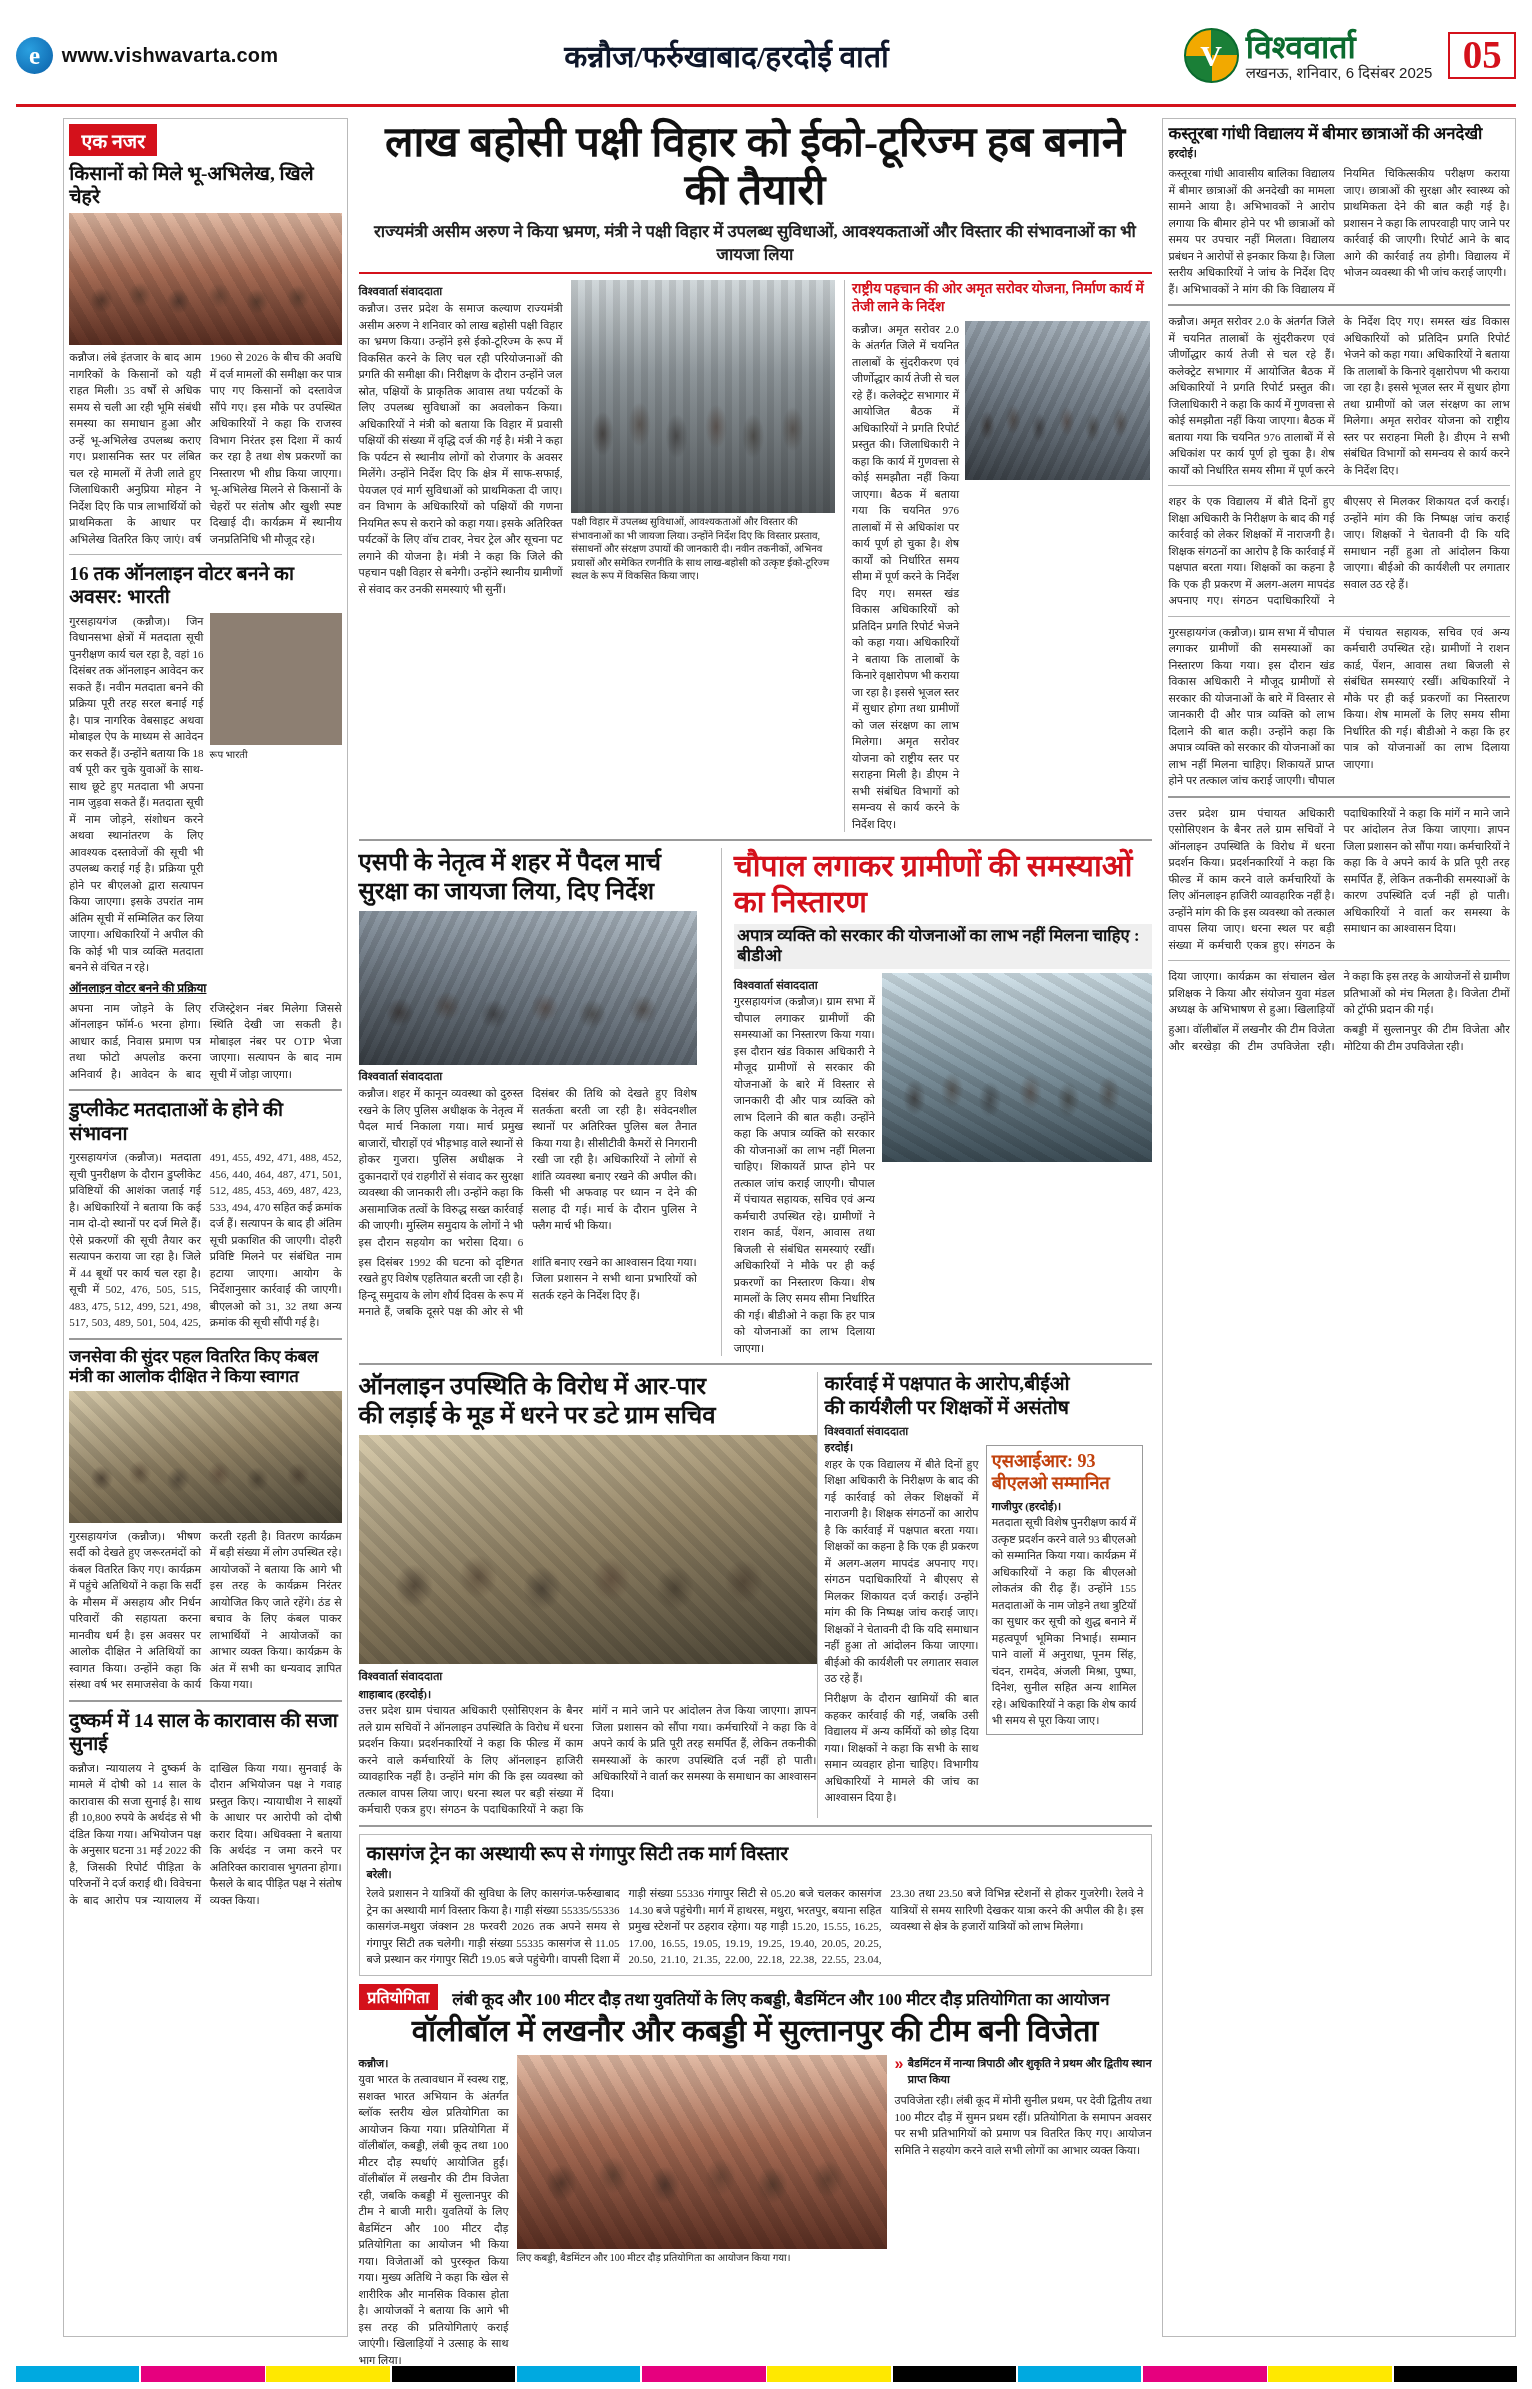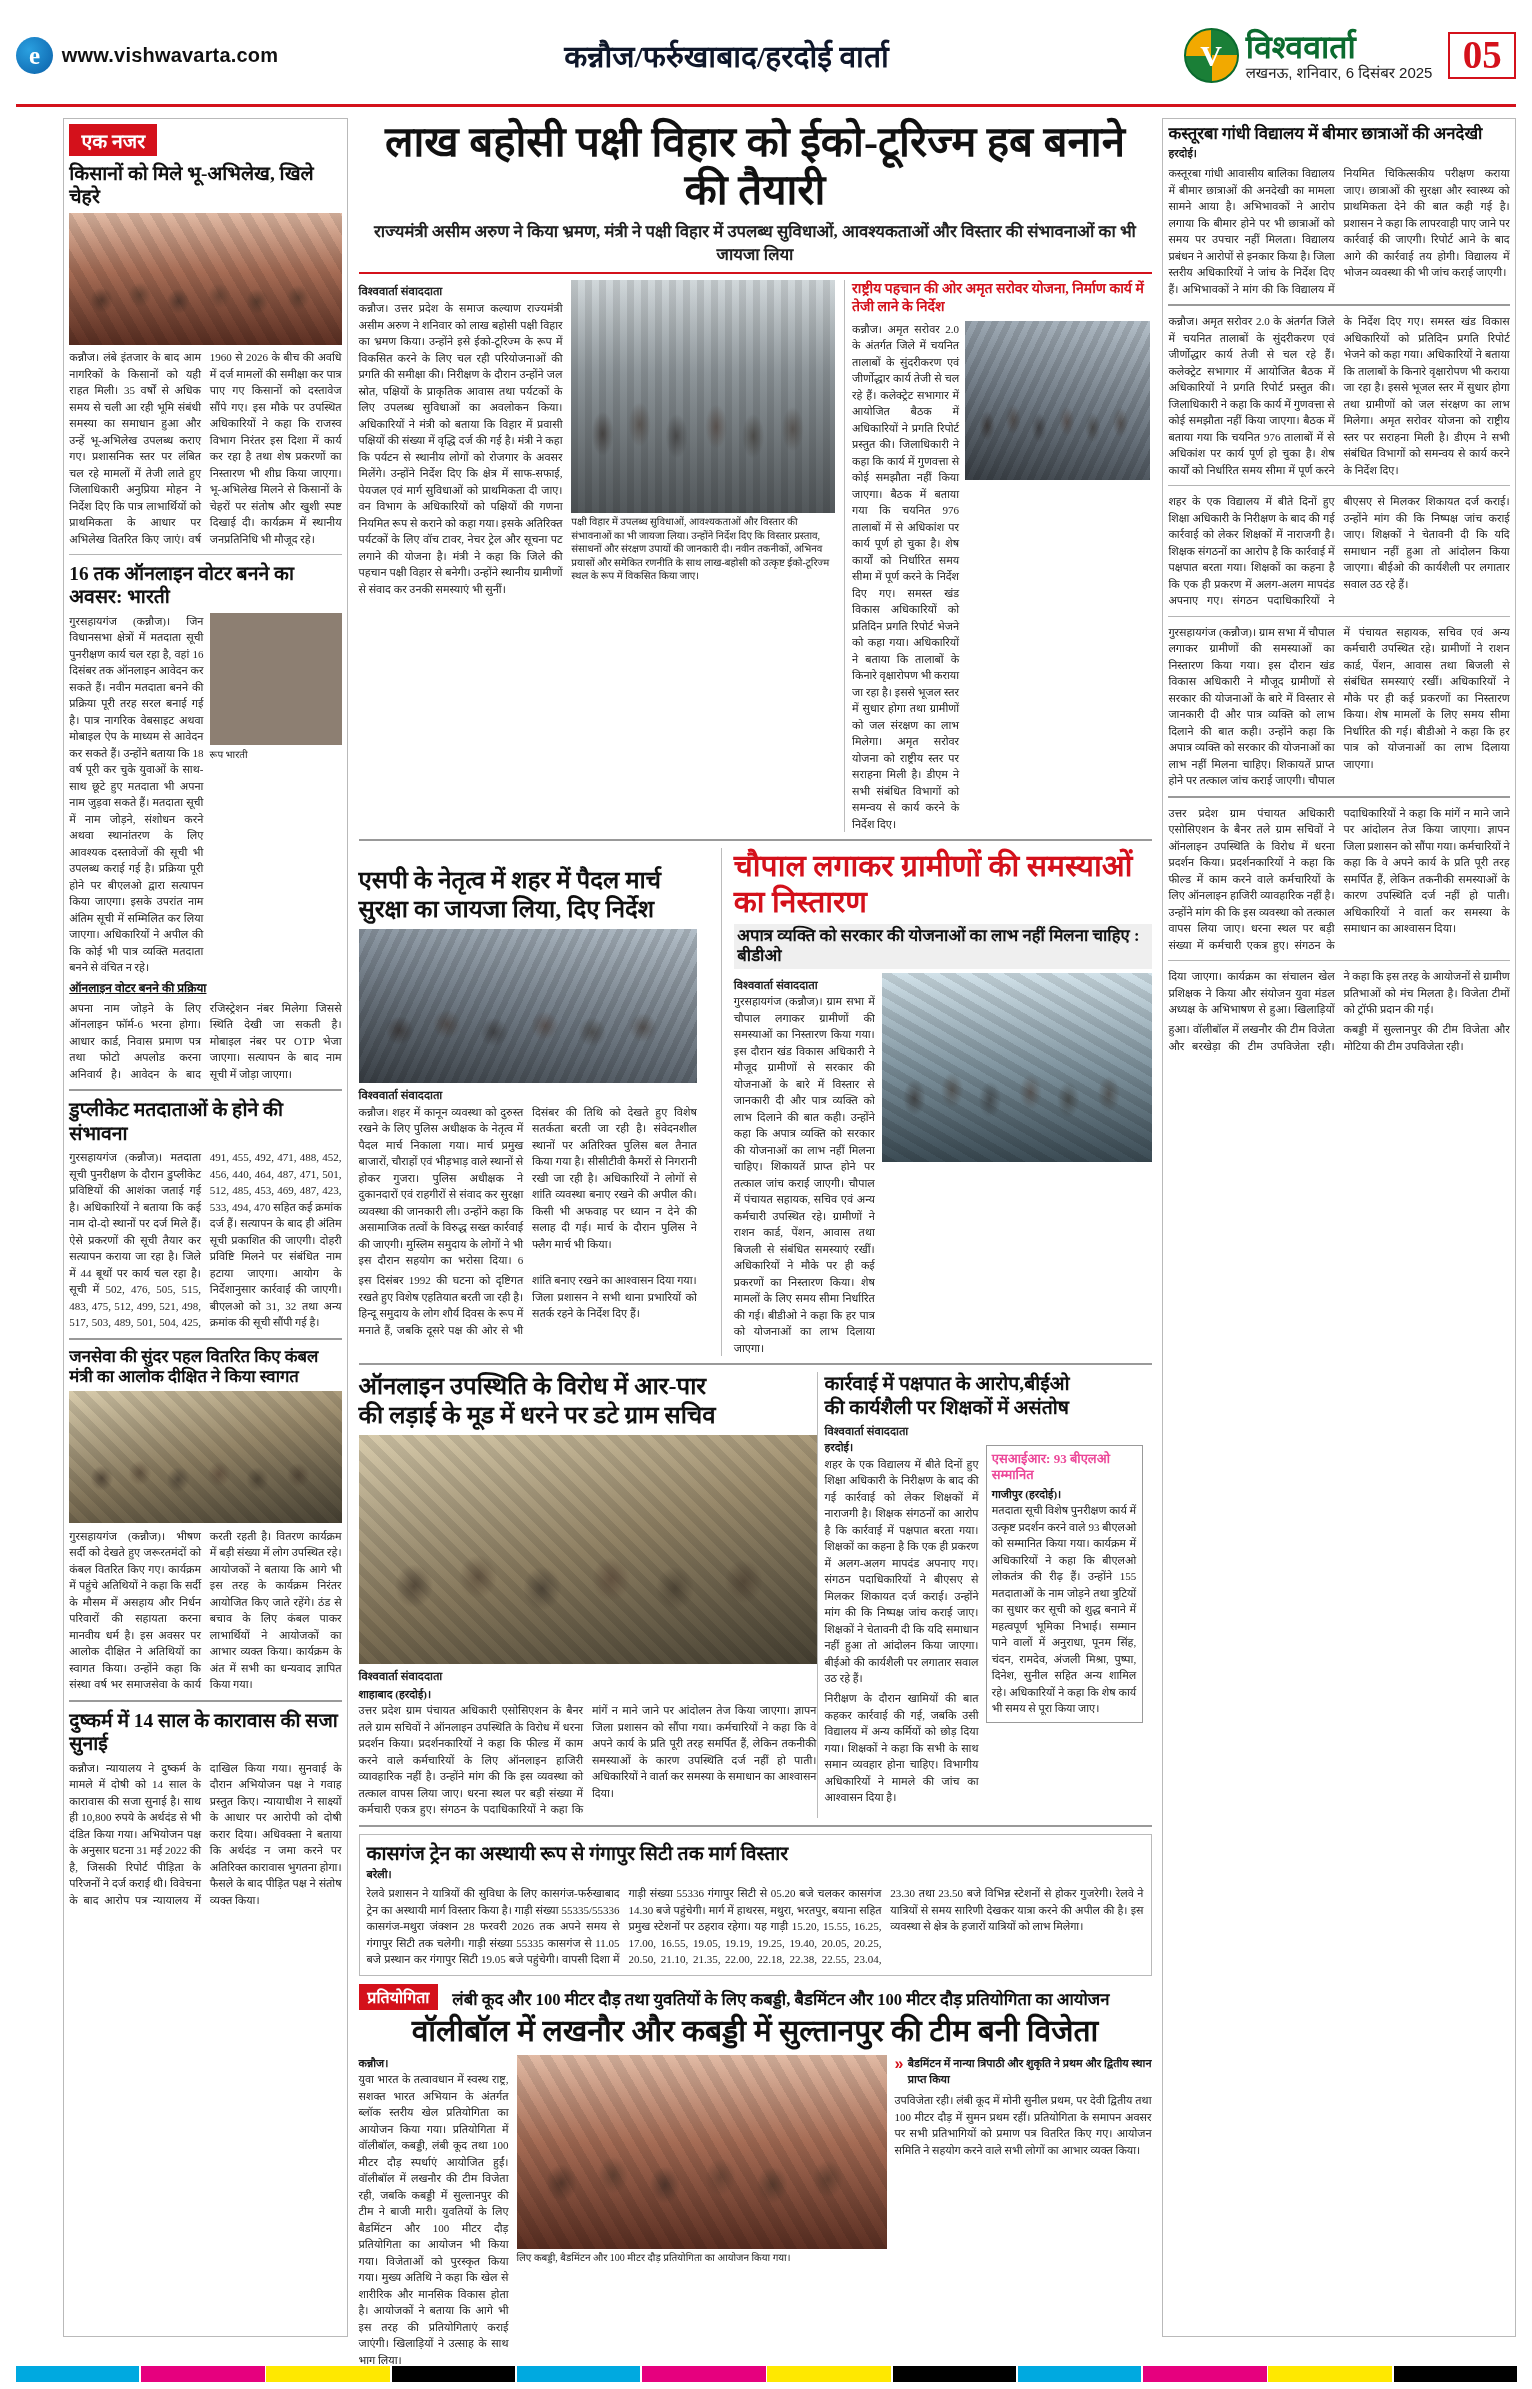--- a/index.html
+++ b/index.html
@@ -159,22 +159,22 @@
   }
   .inline-tag {
     display:inline-block; background:#d4111b; color:#fff;
     font-size:16px; font-weight:bold; padding:1.8px 8.8px; margin-right:7px;
     font-family:"Liberation Serif", serif; vertical-align:middle;
   }
   .boxed-note {
     border:0.9px solid #999; padding:5.3px; margin-top:5.3px;
   }
   .boxed-note .bn-title {
-    font-family:"Liberation Serif", serif; font-weight:bold; font-size:13px;
-    color:#ec4899; line-height:1.2; margin-bottom:3.5px;
+    font-family:"Liberation Serif", serif; font-weight:bold; font-size:18px;
+    color:#c2410c; line-height:1.2; margin-bottom:3.5px;
   }
   .bullet-red { color:#d4111b; font-weight:bold; }
 
   .sec-border { border:0.9px solid #b9b9b9; padding:7px; margin-bottom:8.8px; }
 
   
   .cmyk {
     position:absolute; left:16px; bottom:7px; width:1501px; height:16px;
     display:flex; gap:1.8px;
   }
@@ -286,21 +286,21 @@
               </div>
               <div style="flex:1;">
                 <div class="photo ph-d people" style="height:159px;"></div>
               </div>
             </div>
           </div>
         </div>
         <div class="rule-dbl"></div>
       </div>
 
-      <div style="display:flex;gap:24px;align-items:center;">
+      <div style="display:flex;gap:24px;">
         <div style="width:345px;">
           <div class="hl hl-md" style="color:#111;">एसपी के नेतृत्व में शहर में पैदल मार्च</div>
           <div class="hl hl-md">सुरक्षा का जायजा लिया, दिए निर्देश</div>
           <div class="photo ph-d people" style="height:154px;margin-top:5.3px;"></div>
           <div class="byline" style="margin-top:3.5px;">विश्ववार्ता संवाददाता</div>
           <div class="para cols2">कन्नौज। शहर में कानून व्यवस्था को दुरुस्त रखने के लिए पुलिस अधीक्षक के नेतृत्व में पैदल मार्च निकाला गया। मार्च प्रमुख बाजारों, चौराहों एवं भीड़भाड़ वाले स्थानों से होकर गुजरा। पुलिस अधीक्षक ने दुकानदारों एवं राहगीरों से संवाद कर सुरक्षा व्यवस्था की जानकारी ली। उन्होंने कहा कि असामाजिक तत्वों के विरुद्ध सख्त कार्रवाई की जाएगी। मुस्लिम समुदाय के लोगों ने भी इस दौरान सहयोग का भरोसा दिया। 6 दिसंबर की तिथि को देखते हुए विशेष सतर्कता बरती जा रही है। संवेदनशील स्थानों पर अतिरिक्त पुलिस बल तैनात किया गया है। सीसीटीवी कैमरों से निगरानी रखी जा रही है। अधिकारियों ने लोगों से शांति व्यवस्था बनाए रखने की अपील की। किसी भी अफवाह पर ध्यान न देने की सलाह दी गई। मार्च के दौरान पुलिस ने फ्लैग मार्च भी किया।</div>
           <div class="para cols2" style="margin-top:3.5px;">इस दिसंबर 1992 की घटना को दृष्टिगत रखते हुए विशेष एहतियात बरती जा रही है। हिन्दू समुदाय के लोग शौर्य दिवस के रूप में मनाते हैं, जबकि दूसरे पक्ष की ओर से भी शांति बनाए रखने का आश्वासन दिया गया। जिला प्रशासन ने सभी थाना प्रभारियों को सतर्क रहने के निर्देश दिए हैं।</div>
         </div>
 
         <div style="width:439px;border-left:0.9px solid #bbb;padding-left:12px;">

